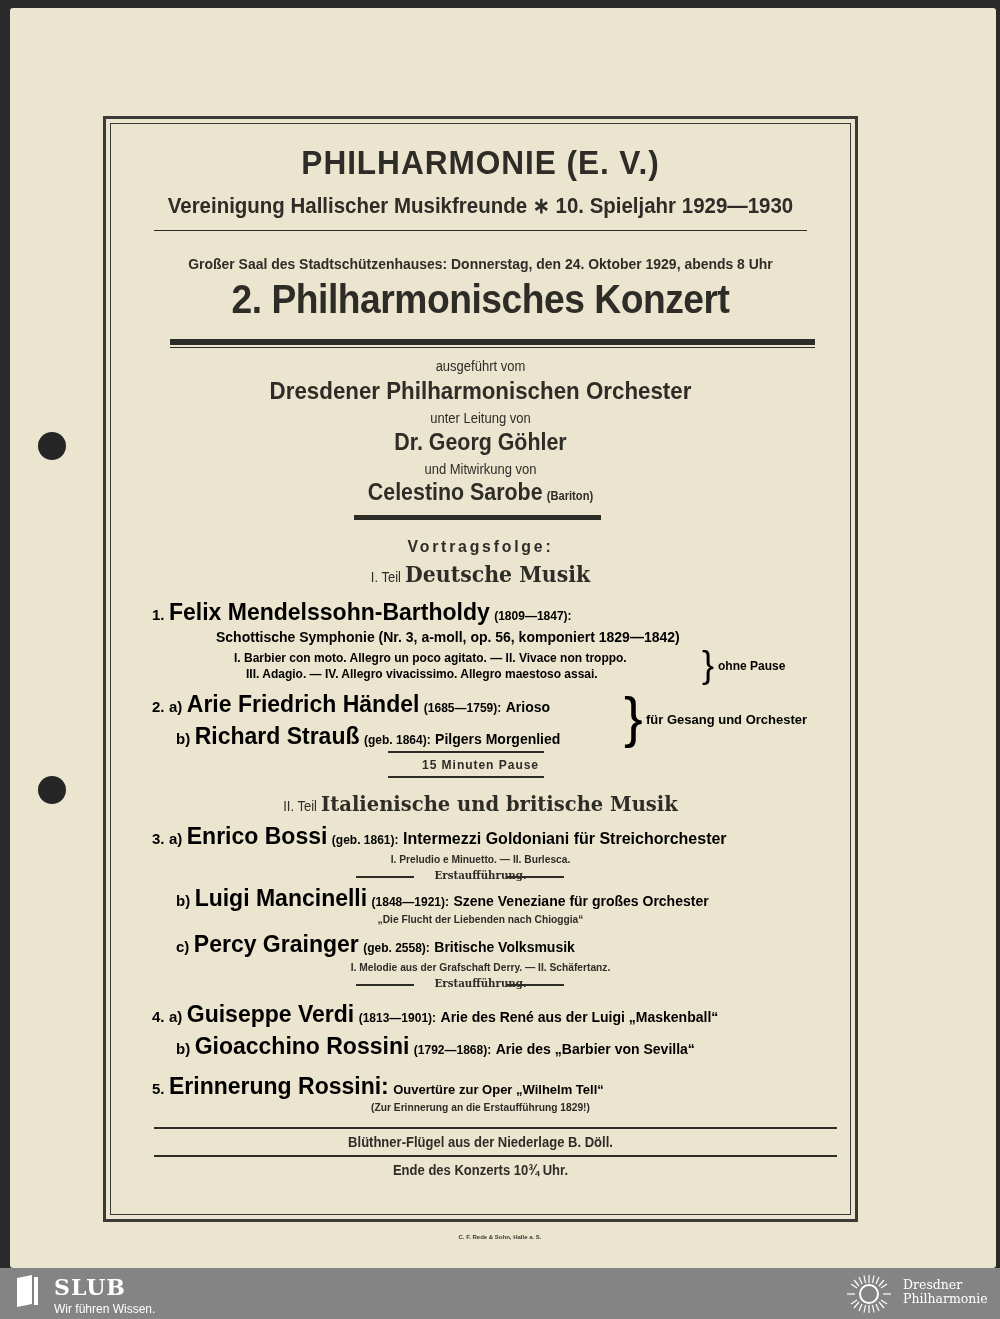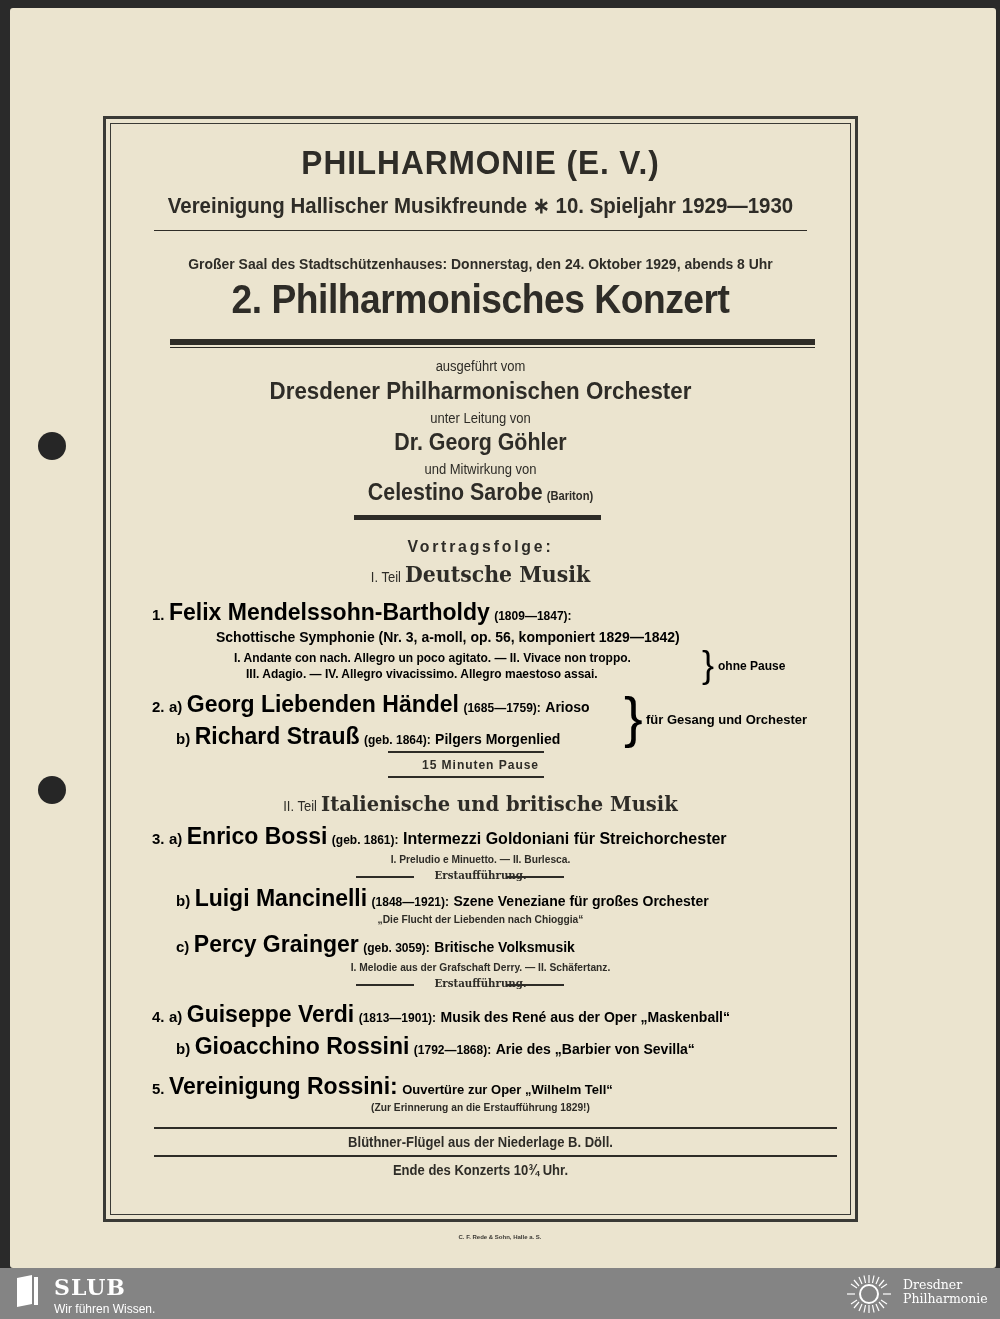--- a/index.html
+++ b/index.html
@@ -120,29 +120,29 @@
       <span class="fraktur" style="font-size:22px;">Deutsche Musik</span>
     </div>
   </div>
 
   <div class="left-line" style="left:46px;top:480px;">
     <span class="num">1.</span>
     <span class="composer">Felix Mendelssohn-Bartholdy</span>
     <span class="years">(1809—1847):</span>
   </div>
   <div class="left-line work" style="left:110px;top:510px;">Schottische Symphonie (Nr. 3, a-moll, op. 56, komponiert 1829—1842)</div>
-  <div class="left-line mvt" style="left:128px;top:532px;">I. Andante con nach.  Allegro un poco agitato. — II. Vivace non troppo.</div>
+  <div class="left-line mvt" style="left:128px;top:532px;">I. Barbier con moto.  Allegro un poco agitato. — II. Vivace non troppo.</div>
   <div class="left-line mvt" style="left:140px;top:548px;">III. Adagio. — IV. Allegro vivacissimo.  Allegro maestoso assai.</div>
   <div class="left-line brace" style="left:596px;top:528px;">}</div>
   <div class="left-line mvt" style="left:612px;top:540px;">ohne Pause</div>
 
   <div class="left-line" style="left:46px;top:572px;">
     <span class="num">2.</span>
     <span class="num">a)</span>
-    <span class="composer">Georg Liebenden Händel</span>
+    <span class="composer">Arie Friedrich Händel</span>
     <span class="years">(1685—1759):</span>
     <span class="work">Arioso</span>
   </div>
   <div class="left-line" style="left:70px;top:604px;">
     <span class="num">b)</span>
     <span class="composer">Richard Strauß</span>
     <span class="years">(geb. 1864):</span>
     <span class="work">Pilgers Morgenlied</span>
   </div>
   <div class="left-line" style="left:518px;top:570px;font-size:56px;line-height:1;">}</div>
@@ -181,47 +181,47 @@
     <span class="years">(1848—1921):</span>
     <span class="work" style="font-size:14px;">Szene Veneziane für großes Orchester</span>
   </div>
   <div class="content">
     <div class="line mvt" style="top:794px;font-size:11px;">„Die Flucht der Liebenden nach Chioggia“</div>
   </div>
 
   <div class="left-line" style="left:70px;top:812px;">
     <span class="num">c)</span>
     <span class="composer">Percy Grainger</span>
-    <span class="years">(geb. 3059):</span>
+    <span class="years">(geb. 2558):</span>
     <span class="work">Britische Volksmusik</span>
   </div>
   <div class="content">
     <div class="line mvt" style="top:842px;font-size:11px;">I. Melodie aus der Grafschaft Derry. — II. Schäfertanz.</div>
     <div class="line mvt fraktur" style="top:858px;font-size:11px;">Erstaufführung.</div>
   </div>
   <div class="rule" style="left:250px;width:58px;top:865px;height:2px;"></div>
   <div class="rule" style="left:400px;width:58px;top:865px;height:2px;"></div>
 
   <div class="left-line" style="left:46px;top:882px;">
     <span class="num">4.</span>
     <span class="num">a)</span>
     <span class="composer">Guiseppe Verdi</span>
     <span class="years">(1813—1901):</span>
-    <span class="work" style="font-size:14px;">Musik des René aus der Oper „Maskenball“</span>
+    <span class="work" style="font-size:14px;">Arie des René aus der Luigi „Maskenball“</span>
   </div>
   <div class="left-line" style="left:70px;top:914px;">
     <span class="num">b)</span>
     <span class="composer">Gioacchino Rossini</span>
     <span class="years">(1792—1868):</span>
     <span class="work" style="font-size:14px;">Arie des „Barbier von Sevilla“</span>
   </div>
 
   <div class="left-line" style="left:46px;top:954px;">
     <span class="num">5.</span>
-    <span class="composer">Vereinigung Rossini:</span>
+    <span class="composer">Erinnerung Rossini:</span>
     <span class="work" style="font-size:13px;margin-top:25px;">Ouvertüre zur Oper „Wilhelm Tell“</span>
   </div>
   <div class="content">
     <div class="line mvt" style="top:982px;font-size:11px;">(Zur Erinnerung an die Erstaufführung 1829!)</div>
   </div>
 
   <div class="rule" style="left:48px;right:18px;top:1008px;height:2px;"></div>
   <div class="content">
     <div class="line work" style="top:1015px;font-size:14px;">Blüthner-Flügel aus der Niederlage B. Döll.</div>
   </div>

